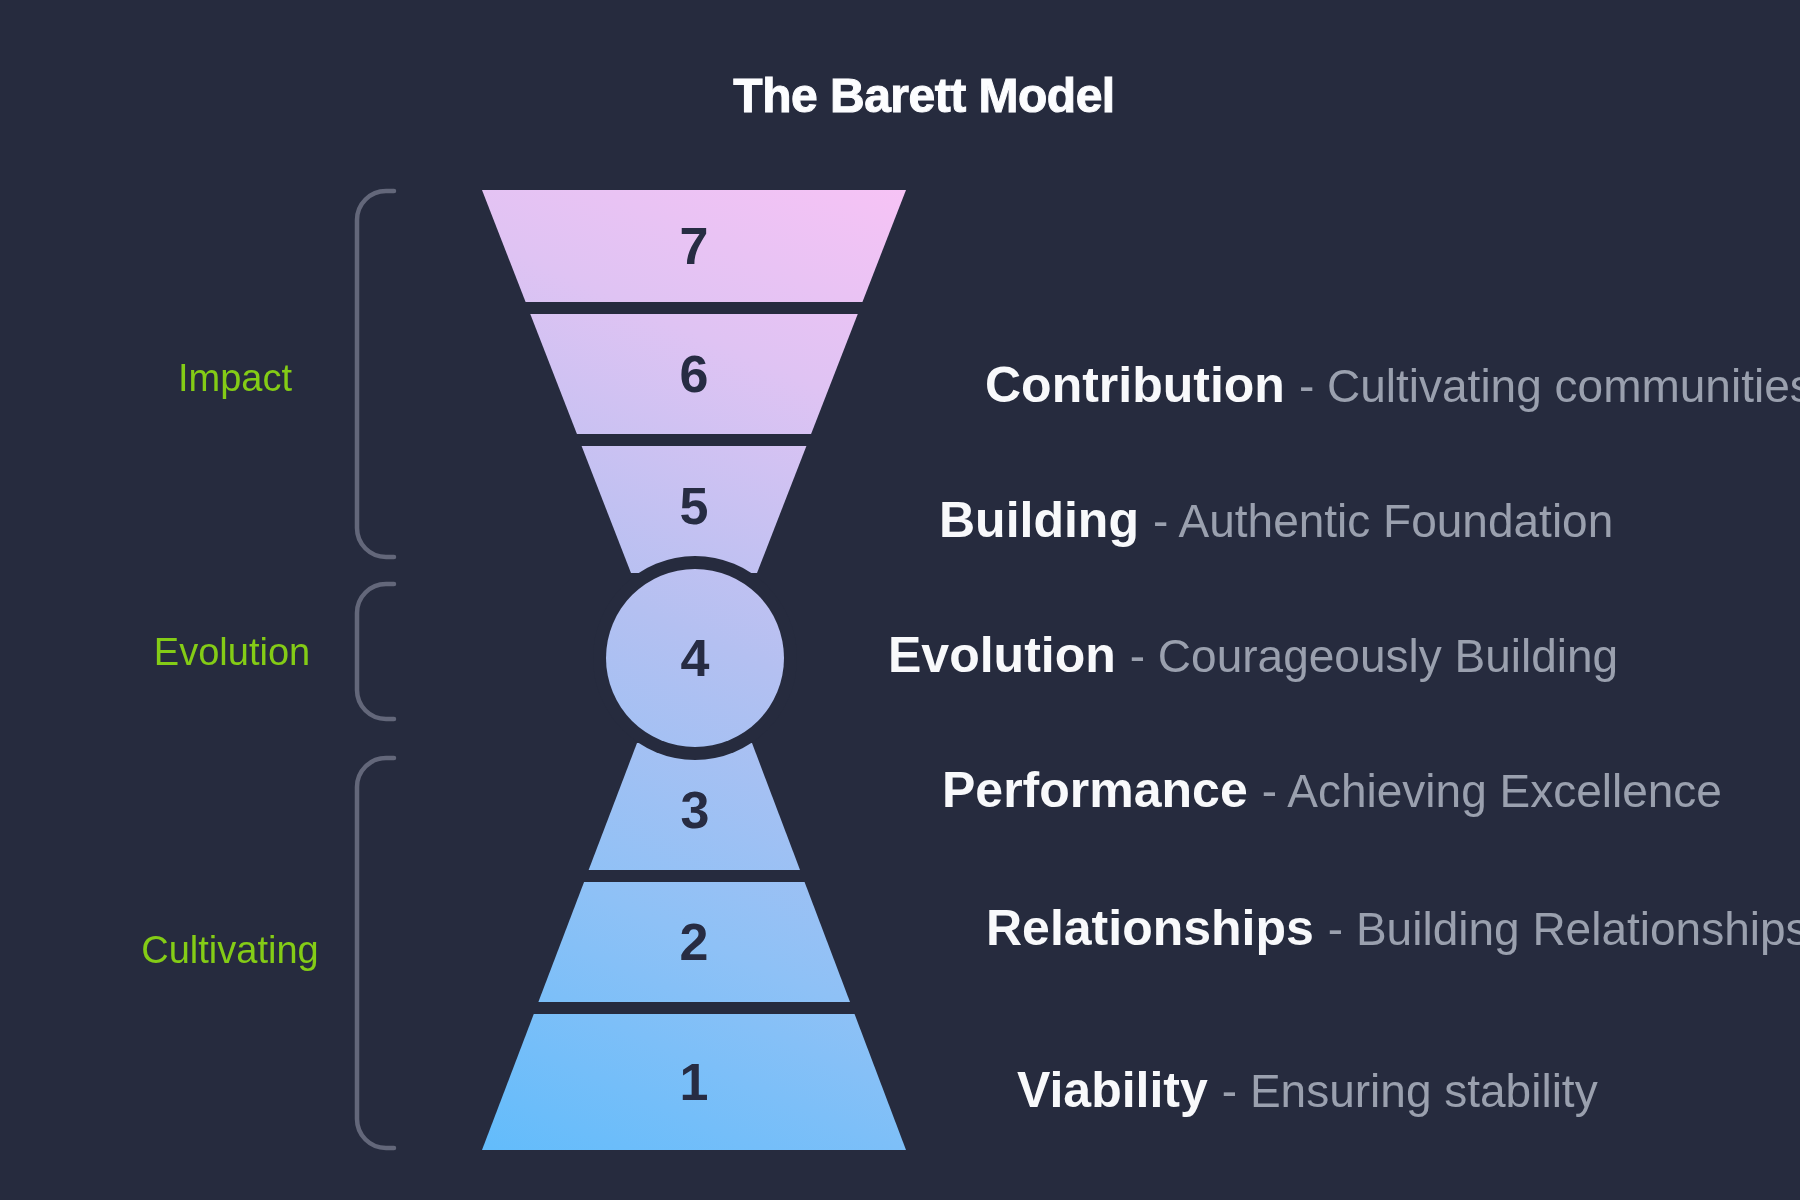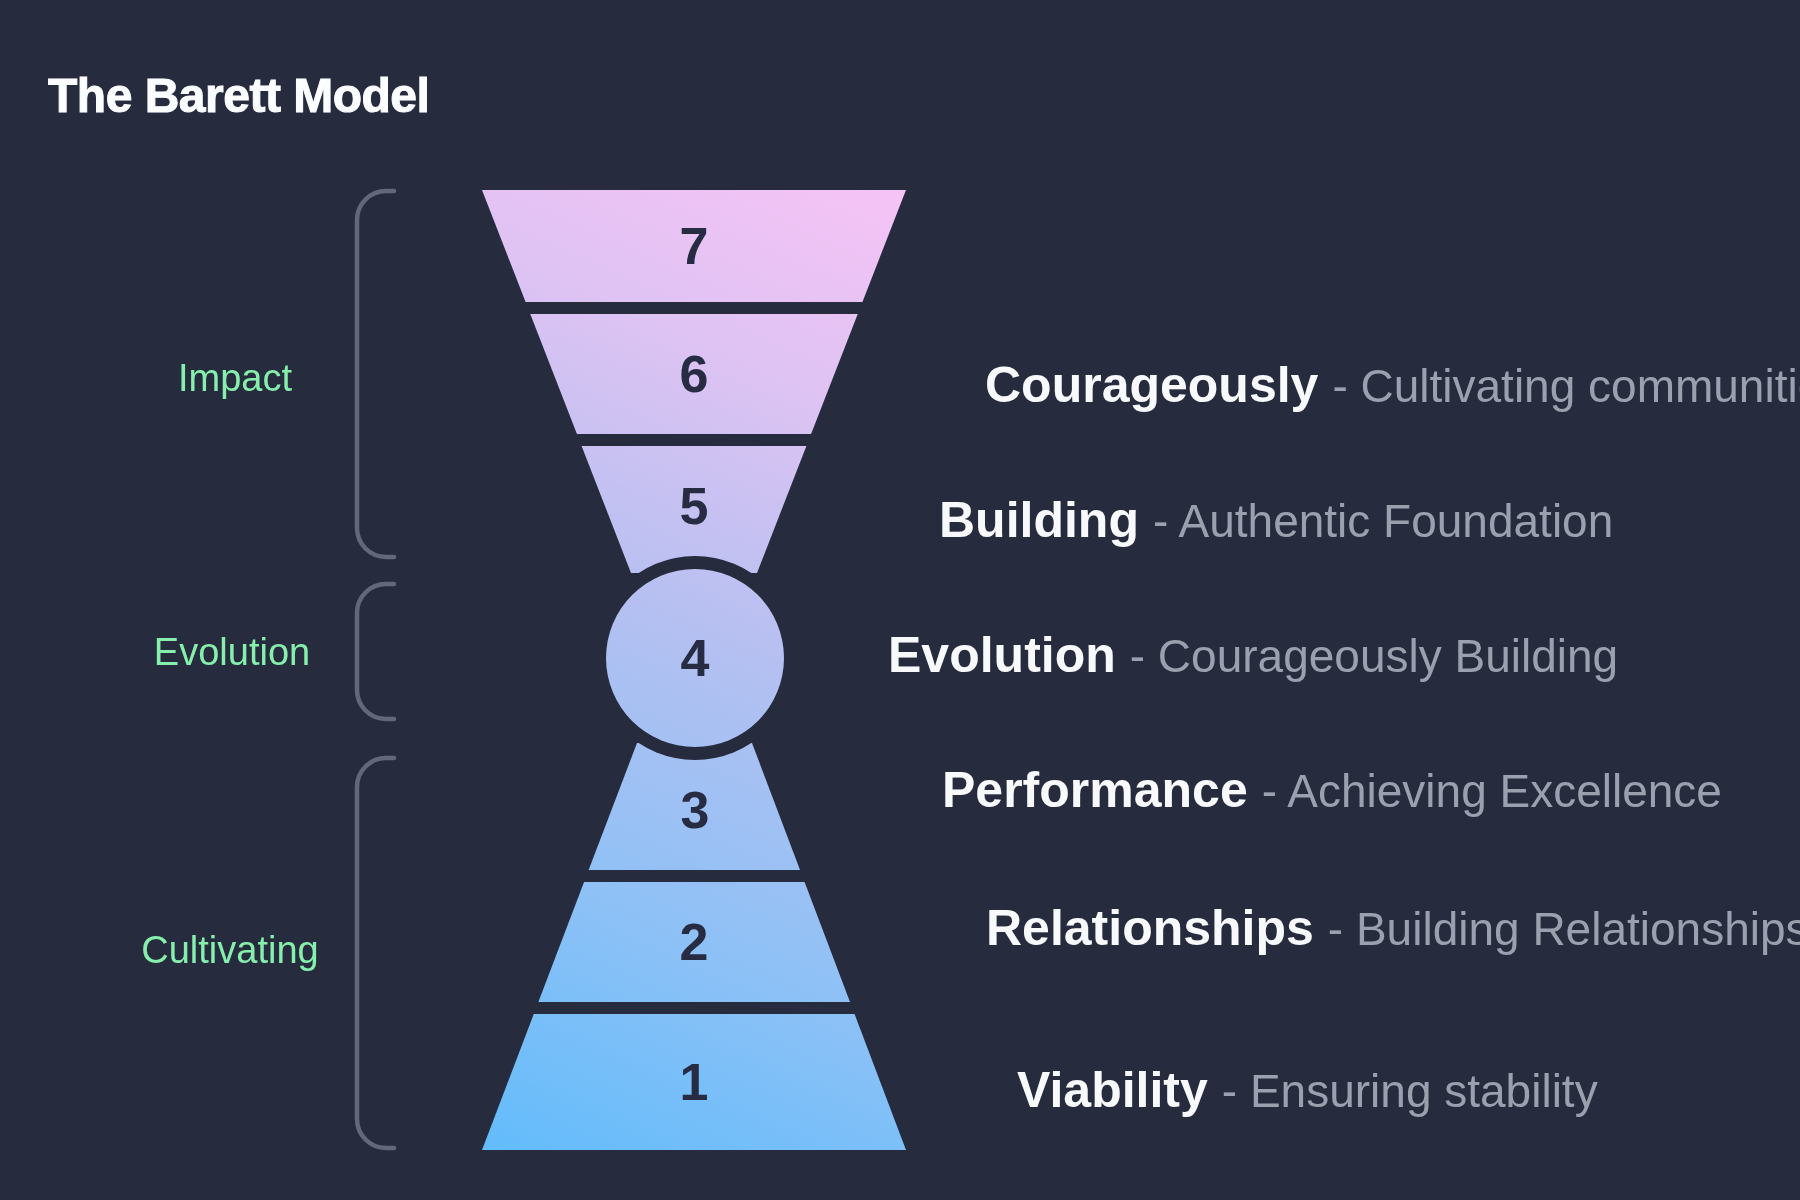--- a/index.html
+++ b/index.html
@@ -5,35 +5,36 @@
   html,body{margin:0;padding:0;}
   body{
     width:1800px;height:1200px;
     background:#262b3e;
     font-family:"Liberation Sans", sans-serif;
     position:relative;overflow:hidden;
   }
   .stage{position:absolute;inset:0;}
   .title{
     position:absolute;left:0;right:0;top:68px;
+    text-align:center;
     font-size:48px;font-weight:700;letter-spacing:-0.5px;
     color:#fcfdff;
     margin-left:48px;
     -webkit-text-stroke:1px #fcfdff;
   }
   svg.diagram{position:absolute;left:0;top:0;}
   .level-number{
     font-family:"Liberation Sans", sans-serif;
     font-weight:700;font-size:52px;
     fill:#272c43;
   }
   .group-label{
     position:absolute;
     transform:translate(-50%,-50%);
-    color:#86efac;font-size:38px;font-weight:400;
+    color:#84cc16;font-size:38px;font-weight:400;
     white-space:nowrap;
   }
   .group-label.g0{left:235px;top:378px;}
   .group-label.g1{left:232px;top:652px;}
   .group-label.g2{left:230px;top:950px;}
   .row{
     position:absolute;
     transform:translateY(-50%);
     white-space:nowrap;
   }
@@ -90,21 +91,21 @@
       <path d="M 394 584 H 386 A 29 29 0 0 0 357 613 V 690 A 29 29 0 0 0 386 719 H 394"></path>
       <path d="M 394 758 H 386 A 29 29 0 0 0 357 787 V 1119 A 29 29 0 0 0 386 1148 H 394"></path>
     </g>
   </svg>
 
   <div class="group-label g0">Impact</div>
   <div class="group-label g1">Evolution</div>
   <div class="group-label g2">Cultivating</div>
 
   <div class="row r1">
-    <span class="main">Courageously</span><span class="sub">- Cultivating communities</span>
+    <span class="main">Contribution</span><span class="sub">- Cultivating communities</span>
   </div>
   <div class="row r2">
     <span class="main">Building</span><span class="sub">- Authentic Foundation</span>
   </div>
   <div class="row r3">
     <span class="main">Evolution</span><span class="sub">- Courageously Building</span>
   </div>
   <div class="row r4">
     <span class="main">Performance</span><span class="sub">- Achieving Excellence</span>
   </div>

